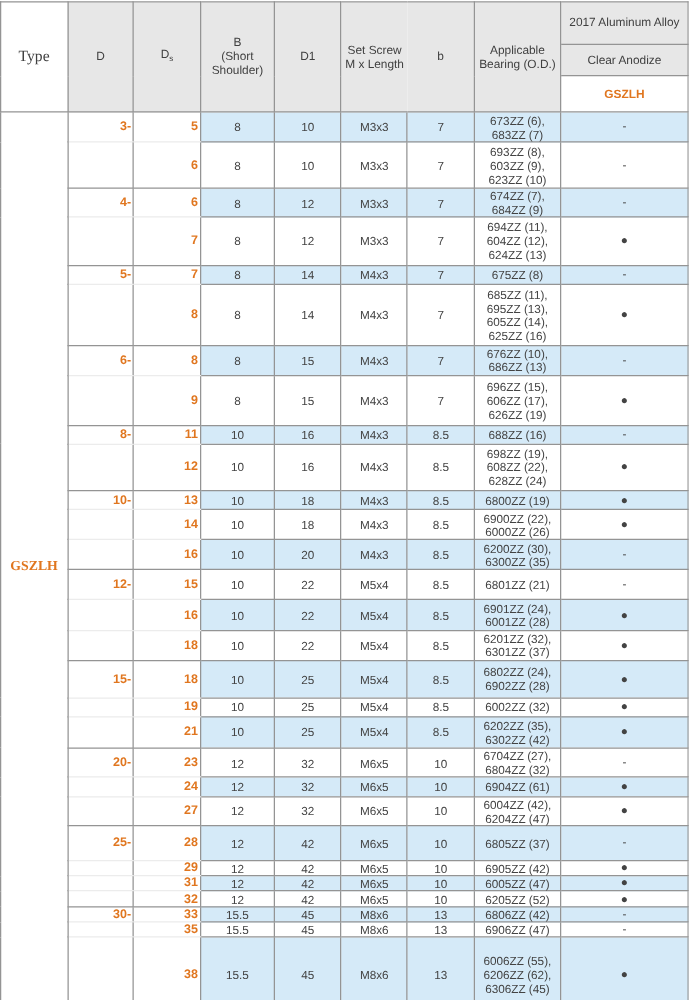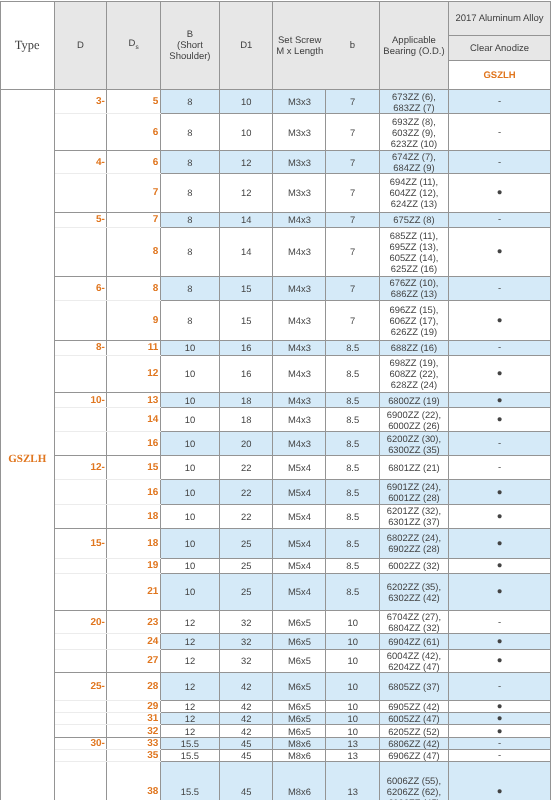--- a/index.html
+++ b/index.html
@@ -246,21 +246,21 @@
 <tr class="" style="height:15.1px">
 <td class="d-col"></td>
 <td class="ds-col">19</td>
 <td class="">10</td>
 <td class="">25</td>
 <td class="">M5x4</td>
 <td class="">8.5</td>
 <td class="bearing "><span>6002ZZ (32)</span></td>
 <td class="mark ">●</td>
 </tr>
-<tr class="grp-prev" style="height:37px">
+<tr class="grp-prev" style="height:25px">
 <td class="d-col"></td>
 <td class="ds-col">21</td>
 <td class="hl">10</td>
 <td class="hl">25</td>
 <td class="hl">M5x4</td>
 <td class="hl">8.5</td>
 <td class="bearing hl"><span>6202ZZ (35),</span><br><span>6302ZZ (42)</span></td>
 <td class="mark hl">●</td>
 </tr>
 <tr class="grp" style="height:23.4px">

